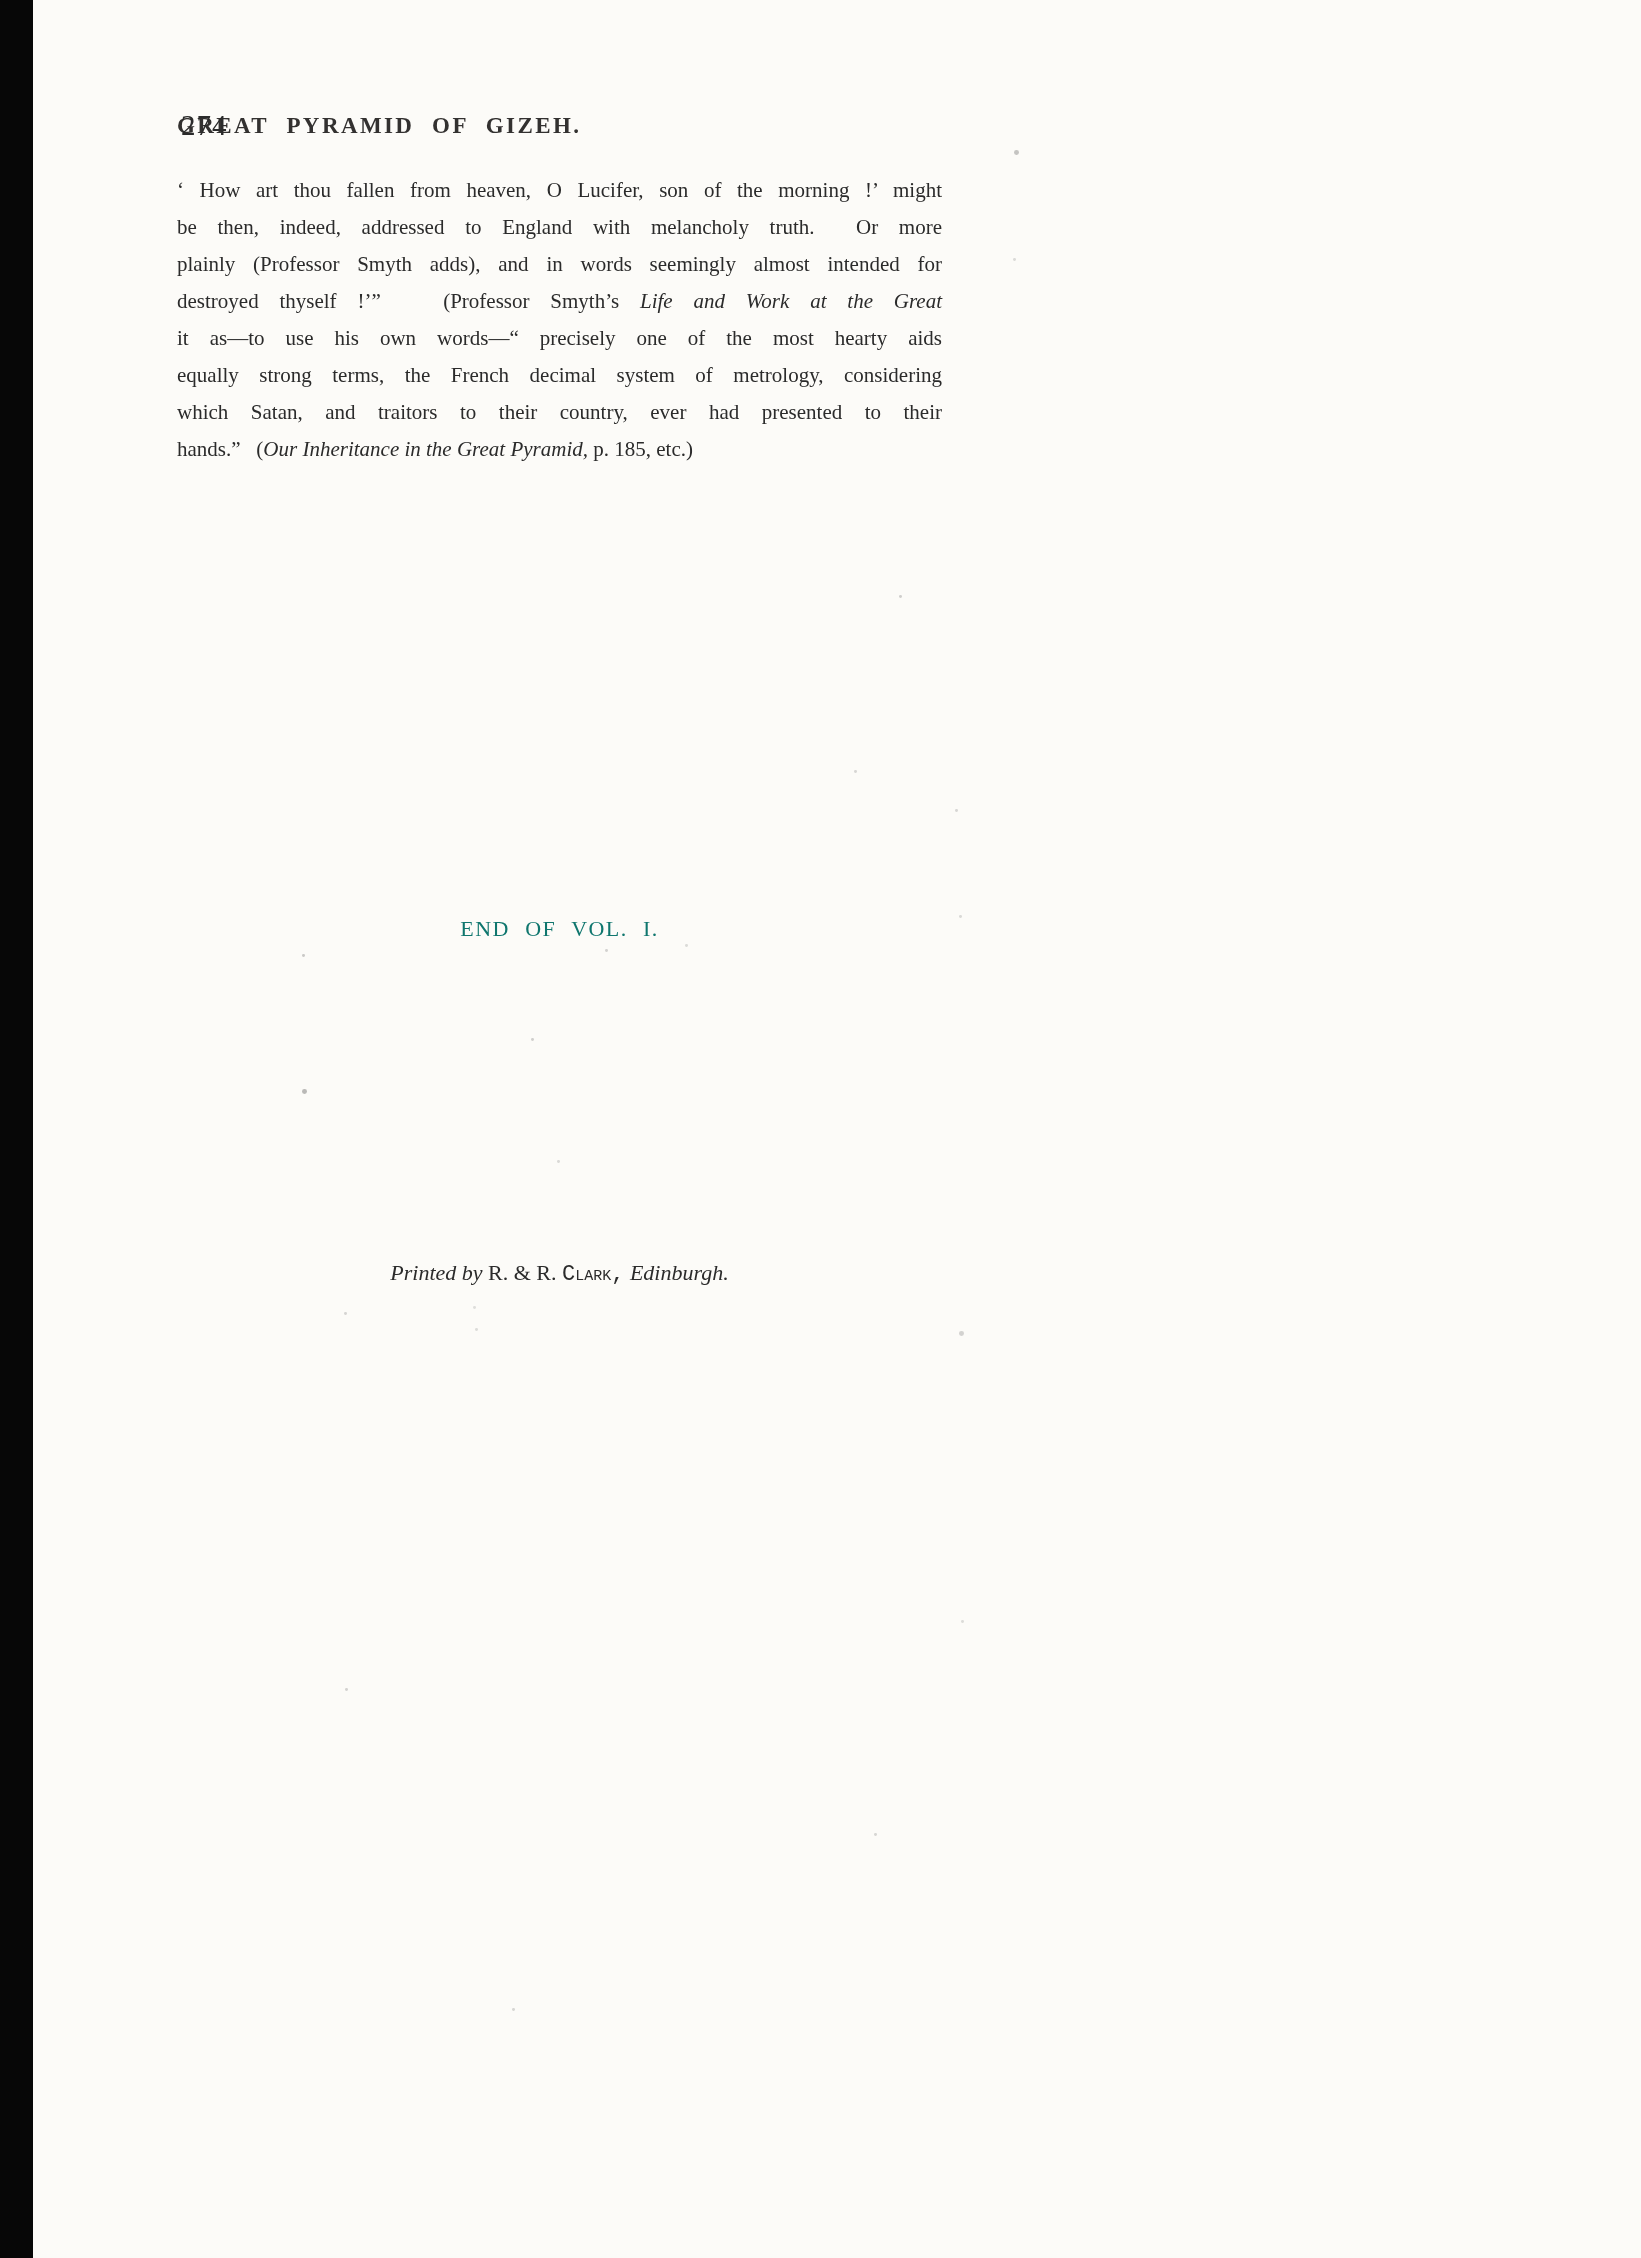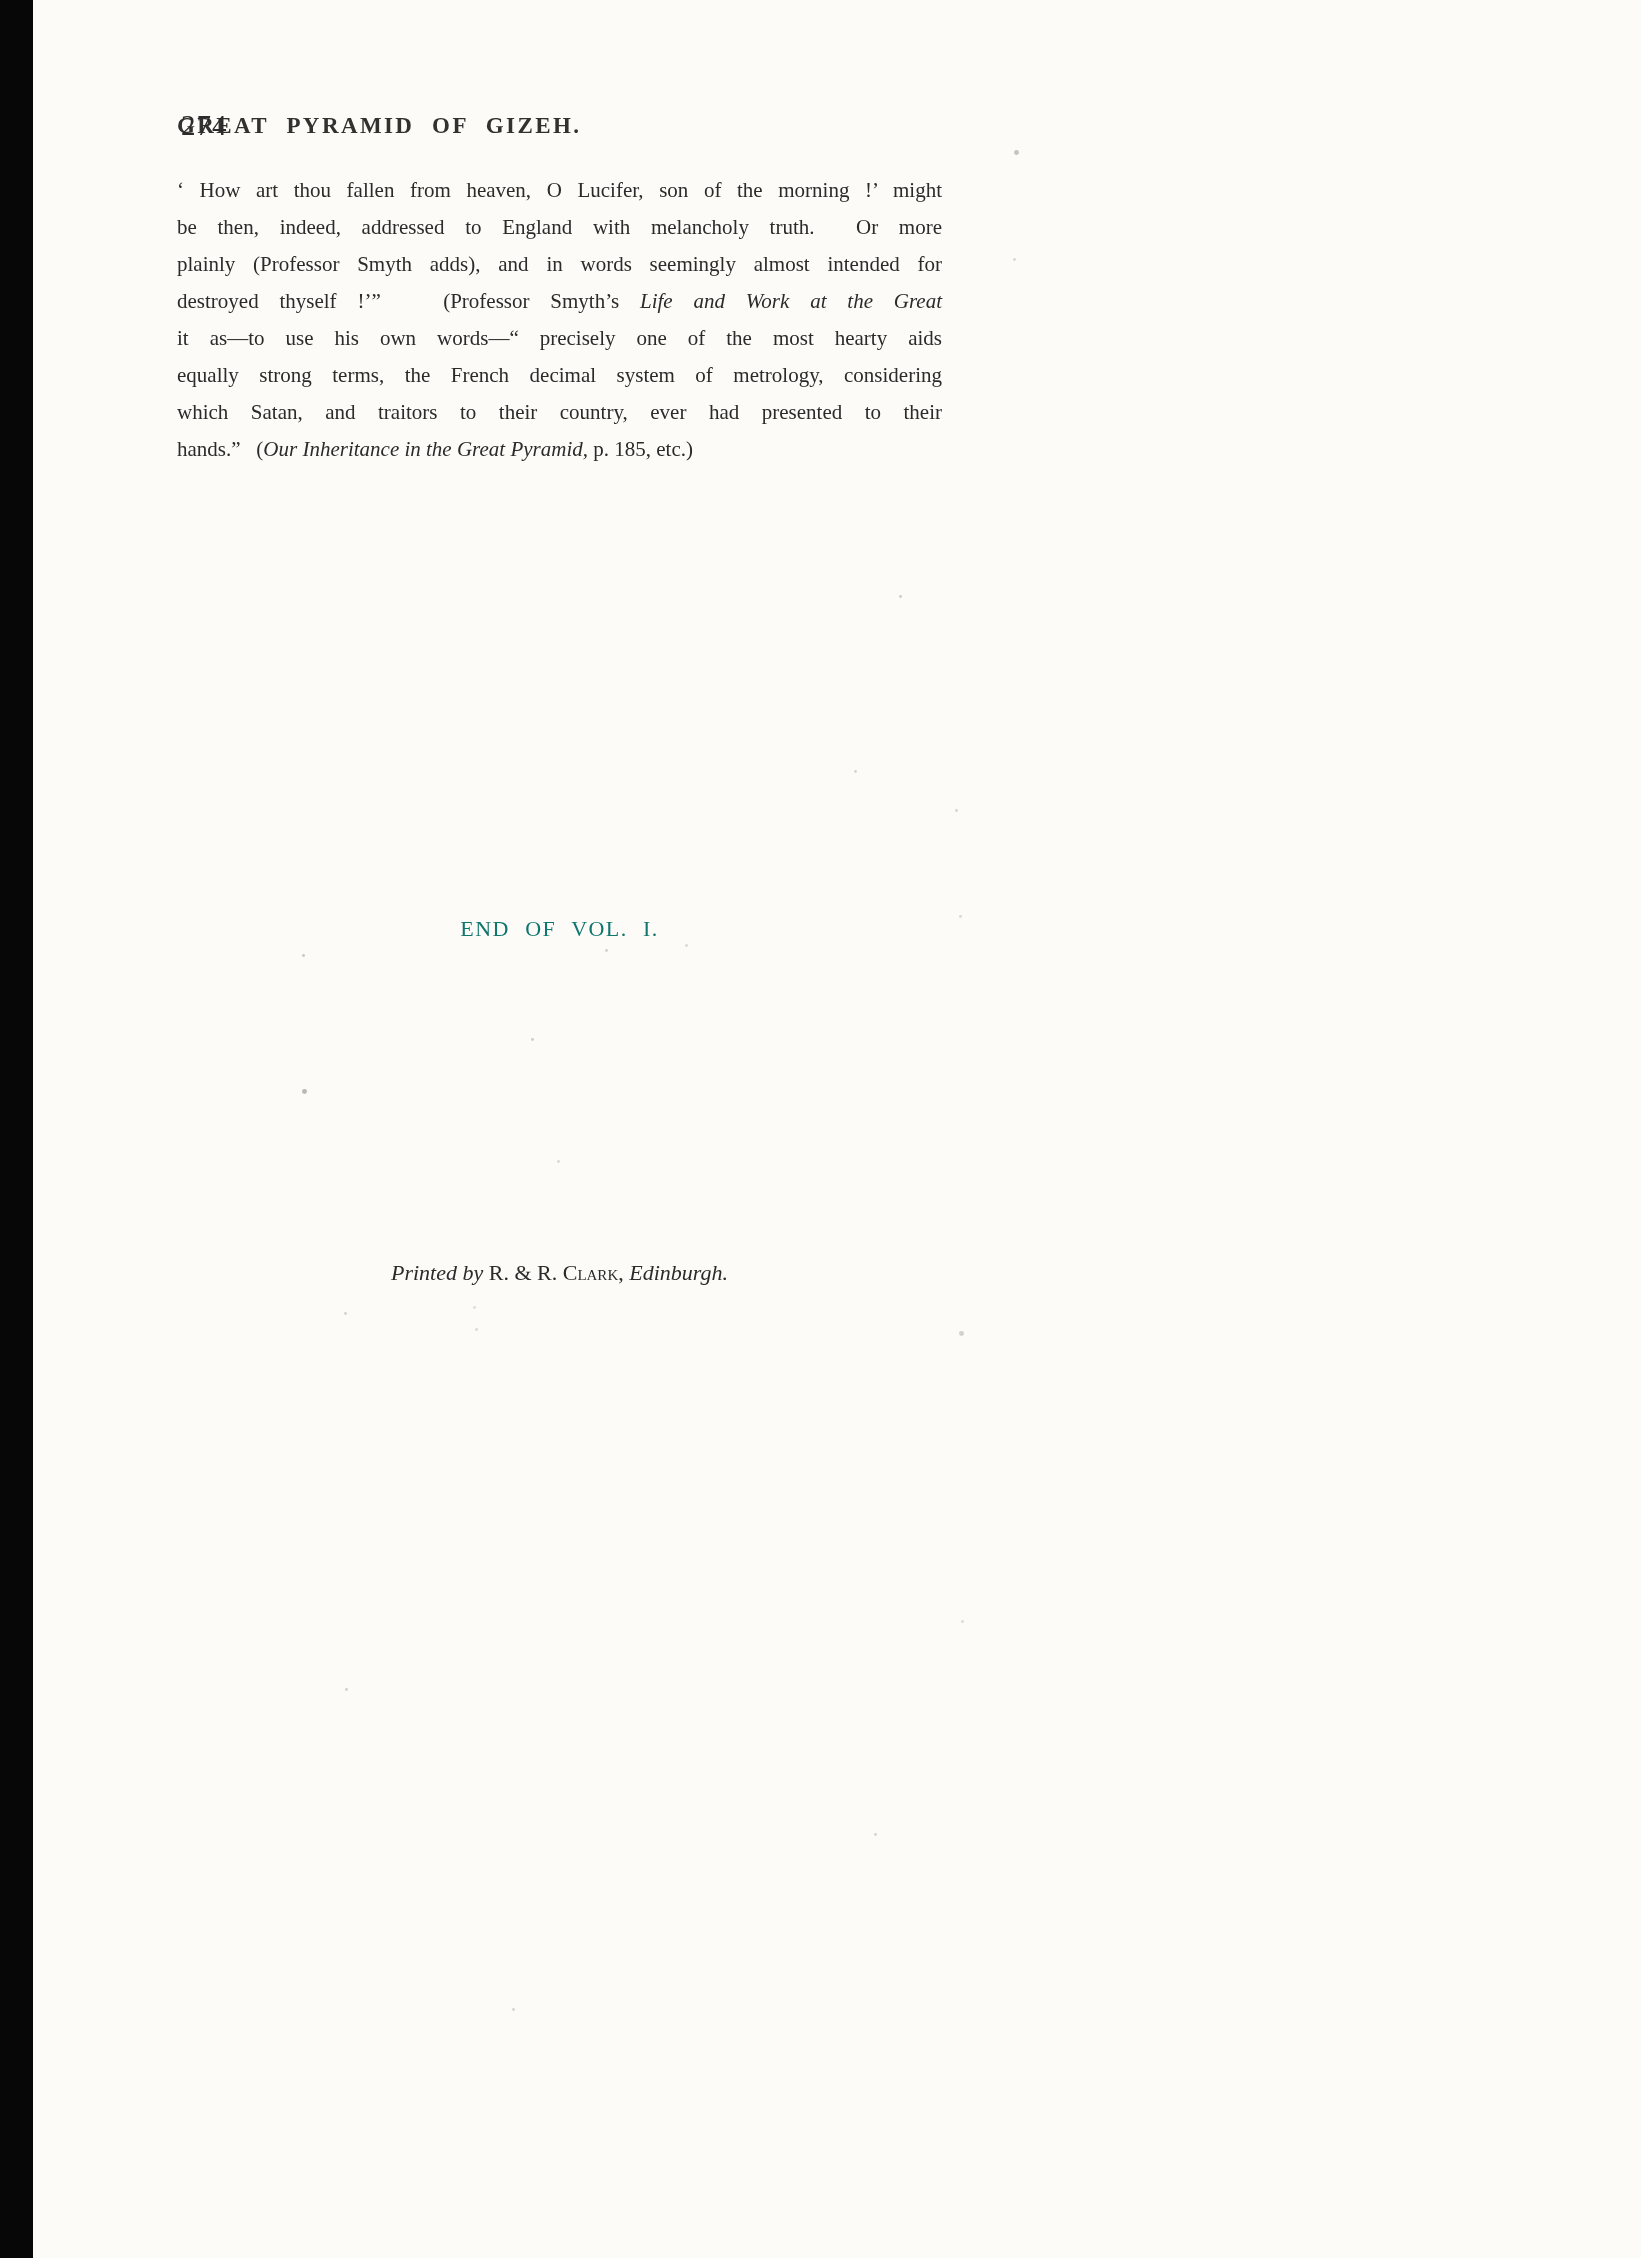--- a/index.html
+++ b/index.html
@@ -49,21 +49,21 @@
   .para { margin: 0; }
   .line {
     height: 37px;
     text-align: justify;
     text-align-last: justify;
     white-space: normal;
   }
   .line.last { text-align: left; text-align-last: left; }
   .line.indent { text-indent: 42px; }
   .it { font-style: italic; }
-  .sc { font-variant: small-caps; }
+  .sc { font-variant: small-caps; font-family: Liberation Mono, monospace; }
   .end-note {
     position: absolute;
     top: 890px; left: 177px;
     width: 765px;
     text-align: center;
     font-size: 22px;
     letter-spacing: 1.4px;
     word-spacing: 8.6px;
     color: #0f766e;
     margin-top: 26px;

